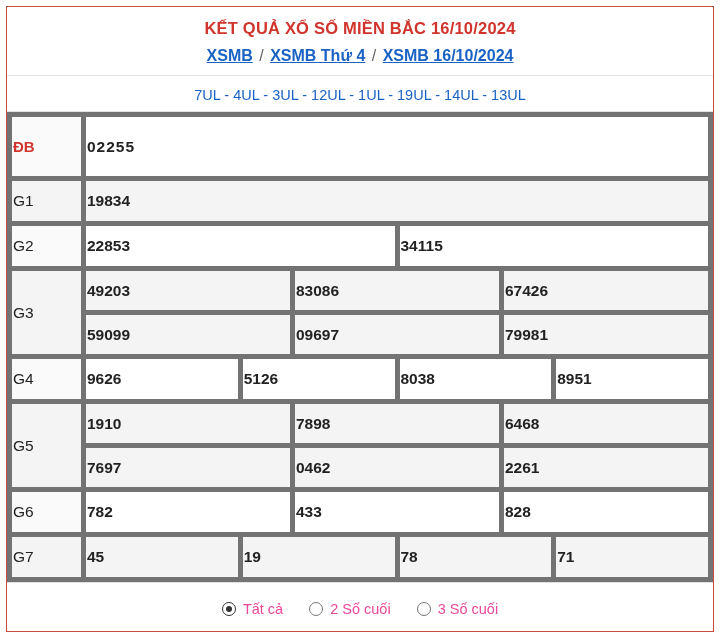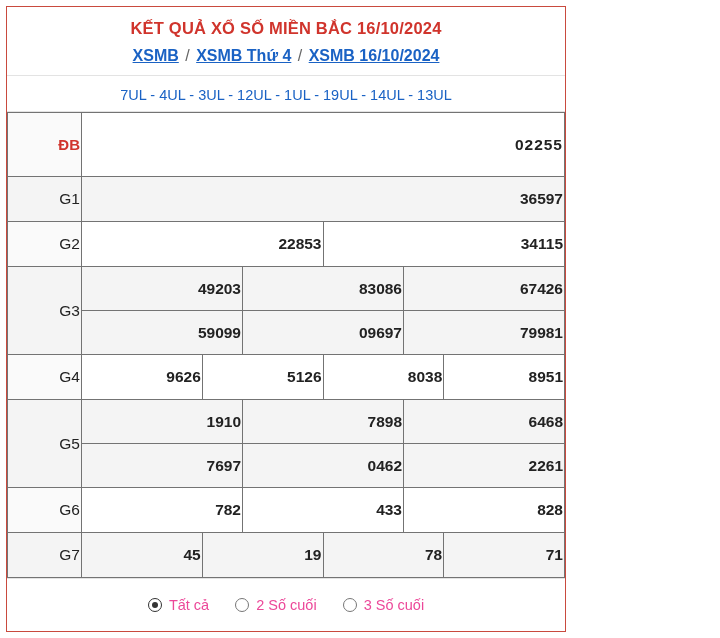--- a/index.html
+++ b/index.html
@@ -10,21 +10,21 @@
   }
   .page {
     width: 720px;
     height: 638px;
     position: relative;
     background: #ffffff;
   }
   .card {
     position: absolute;
     left: 6px; top: 6px;
-    width: 560px;
+    width: 708px;
     height: 626px;
     border: 1px solid #c94a3e;
     background: #ffffff;
     overflow: hidden;
   }
   
   .hdr {
     border-bottom: 1px solid #e3e3e3;
     padding: 12px 10px 10px;
     text-align: center;
@@ -57,22 +57,22 @@
     color: #1a62c4;
     font-size: 14.5px;
   }
   
   table.res {
     width: 100%;
     border-collapse: collapse;
     table-layout: fixed;
   }
   table.res td {
-    border: 1px solid #737373;
-    text-align: right;
+    border: 5px solid #737373;
+    text-align: left;
     vertical-align: middle;
     color: #222;
     font-size: 15.5px;
   }
   td.lbl {
     width: 74px;
     background: #fafafa;
     color: #555;
     font-size: 14px;
   }
@@ -149,21 +149,21 @@
 
     <table class="res">
       <tbody>
         <tr>
           <td class="lbl db">ĐB</td>
           <td class="db-val" colspan="12">02255</td>
         </tr>
 
         <tr class="shade r-h48">
           <td class="lbl">G1</td>
-          <td class="num" colspan="12">36597</td>
+          <td class="num" colspan="12">19834</td>
         </tr>
 
         <tr class="r-h48">
           <td class="lbl">G2</td>
           <td class="num" colspan="6">22853</td>
           <td class="num" colspan="6">34115</td>
         </tr>
 
         <tr class="shade r-h45">
           <td class="lbl" rowspan="2">G3</td>

